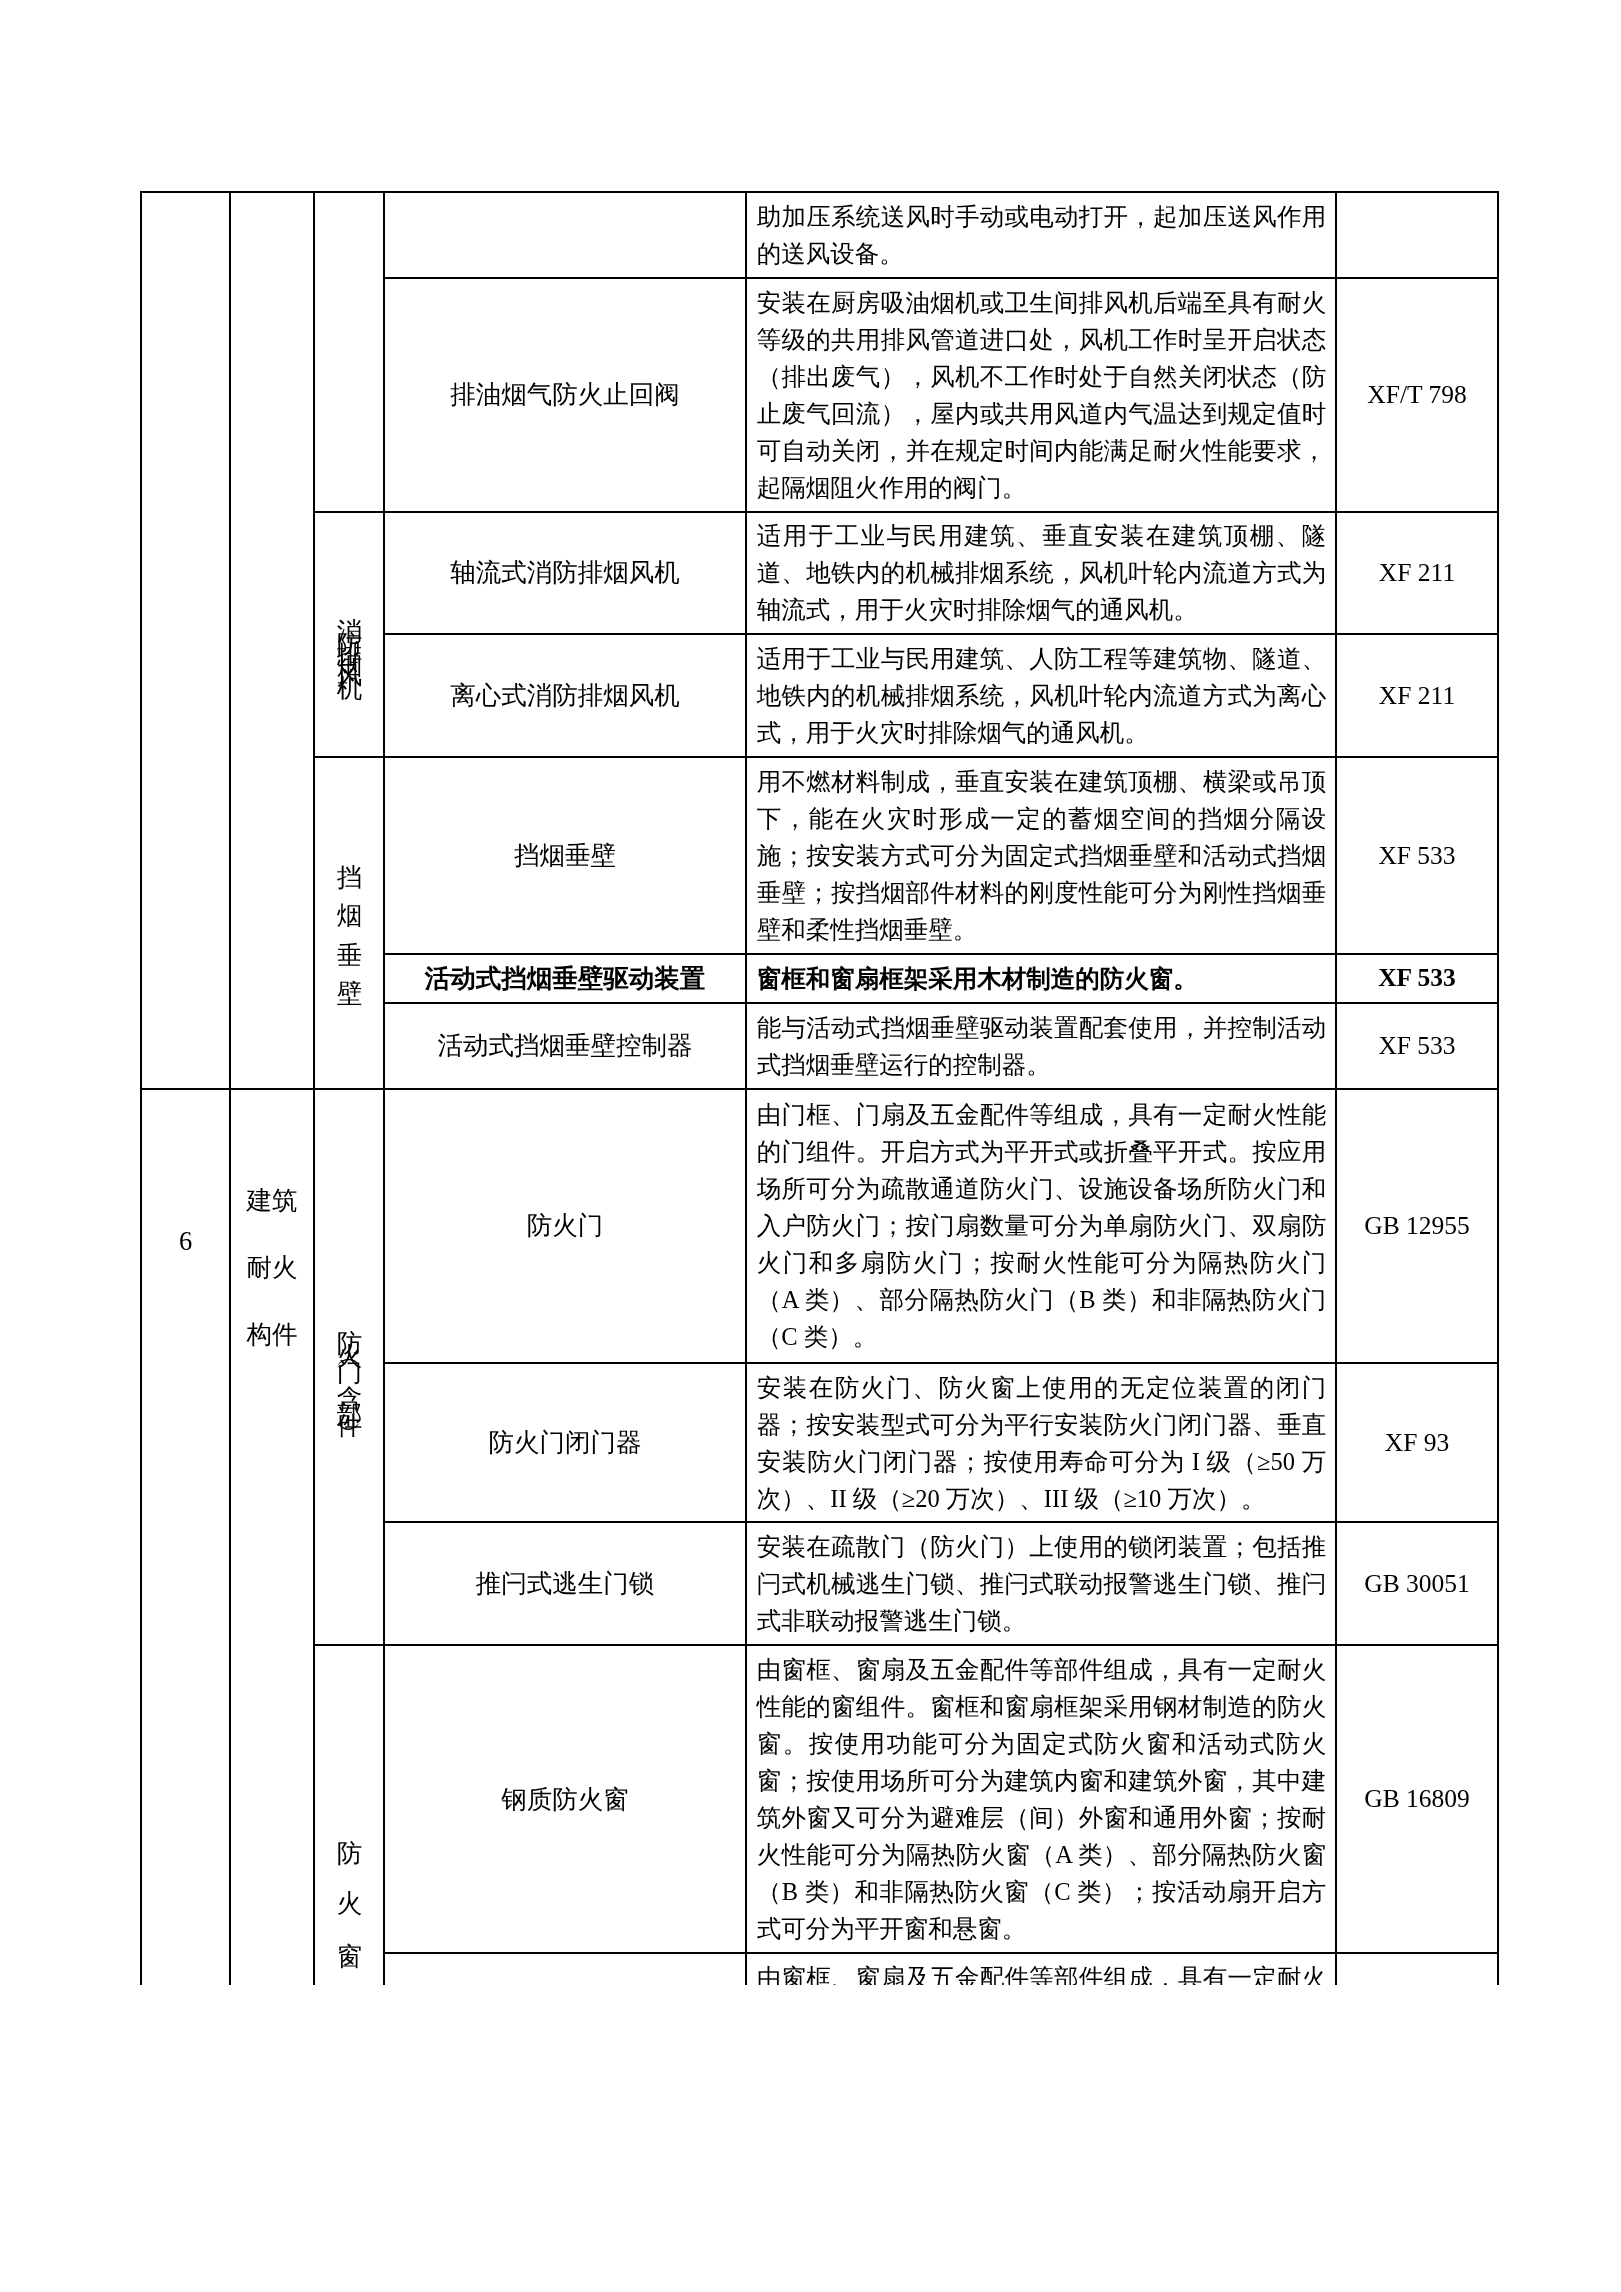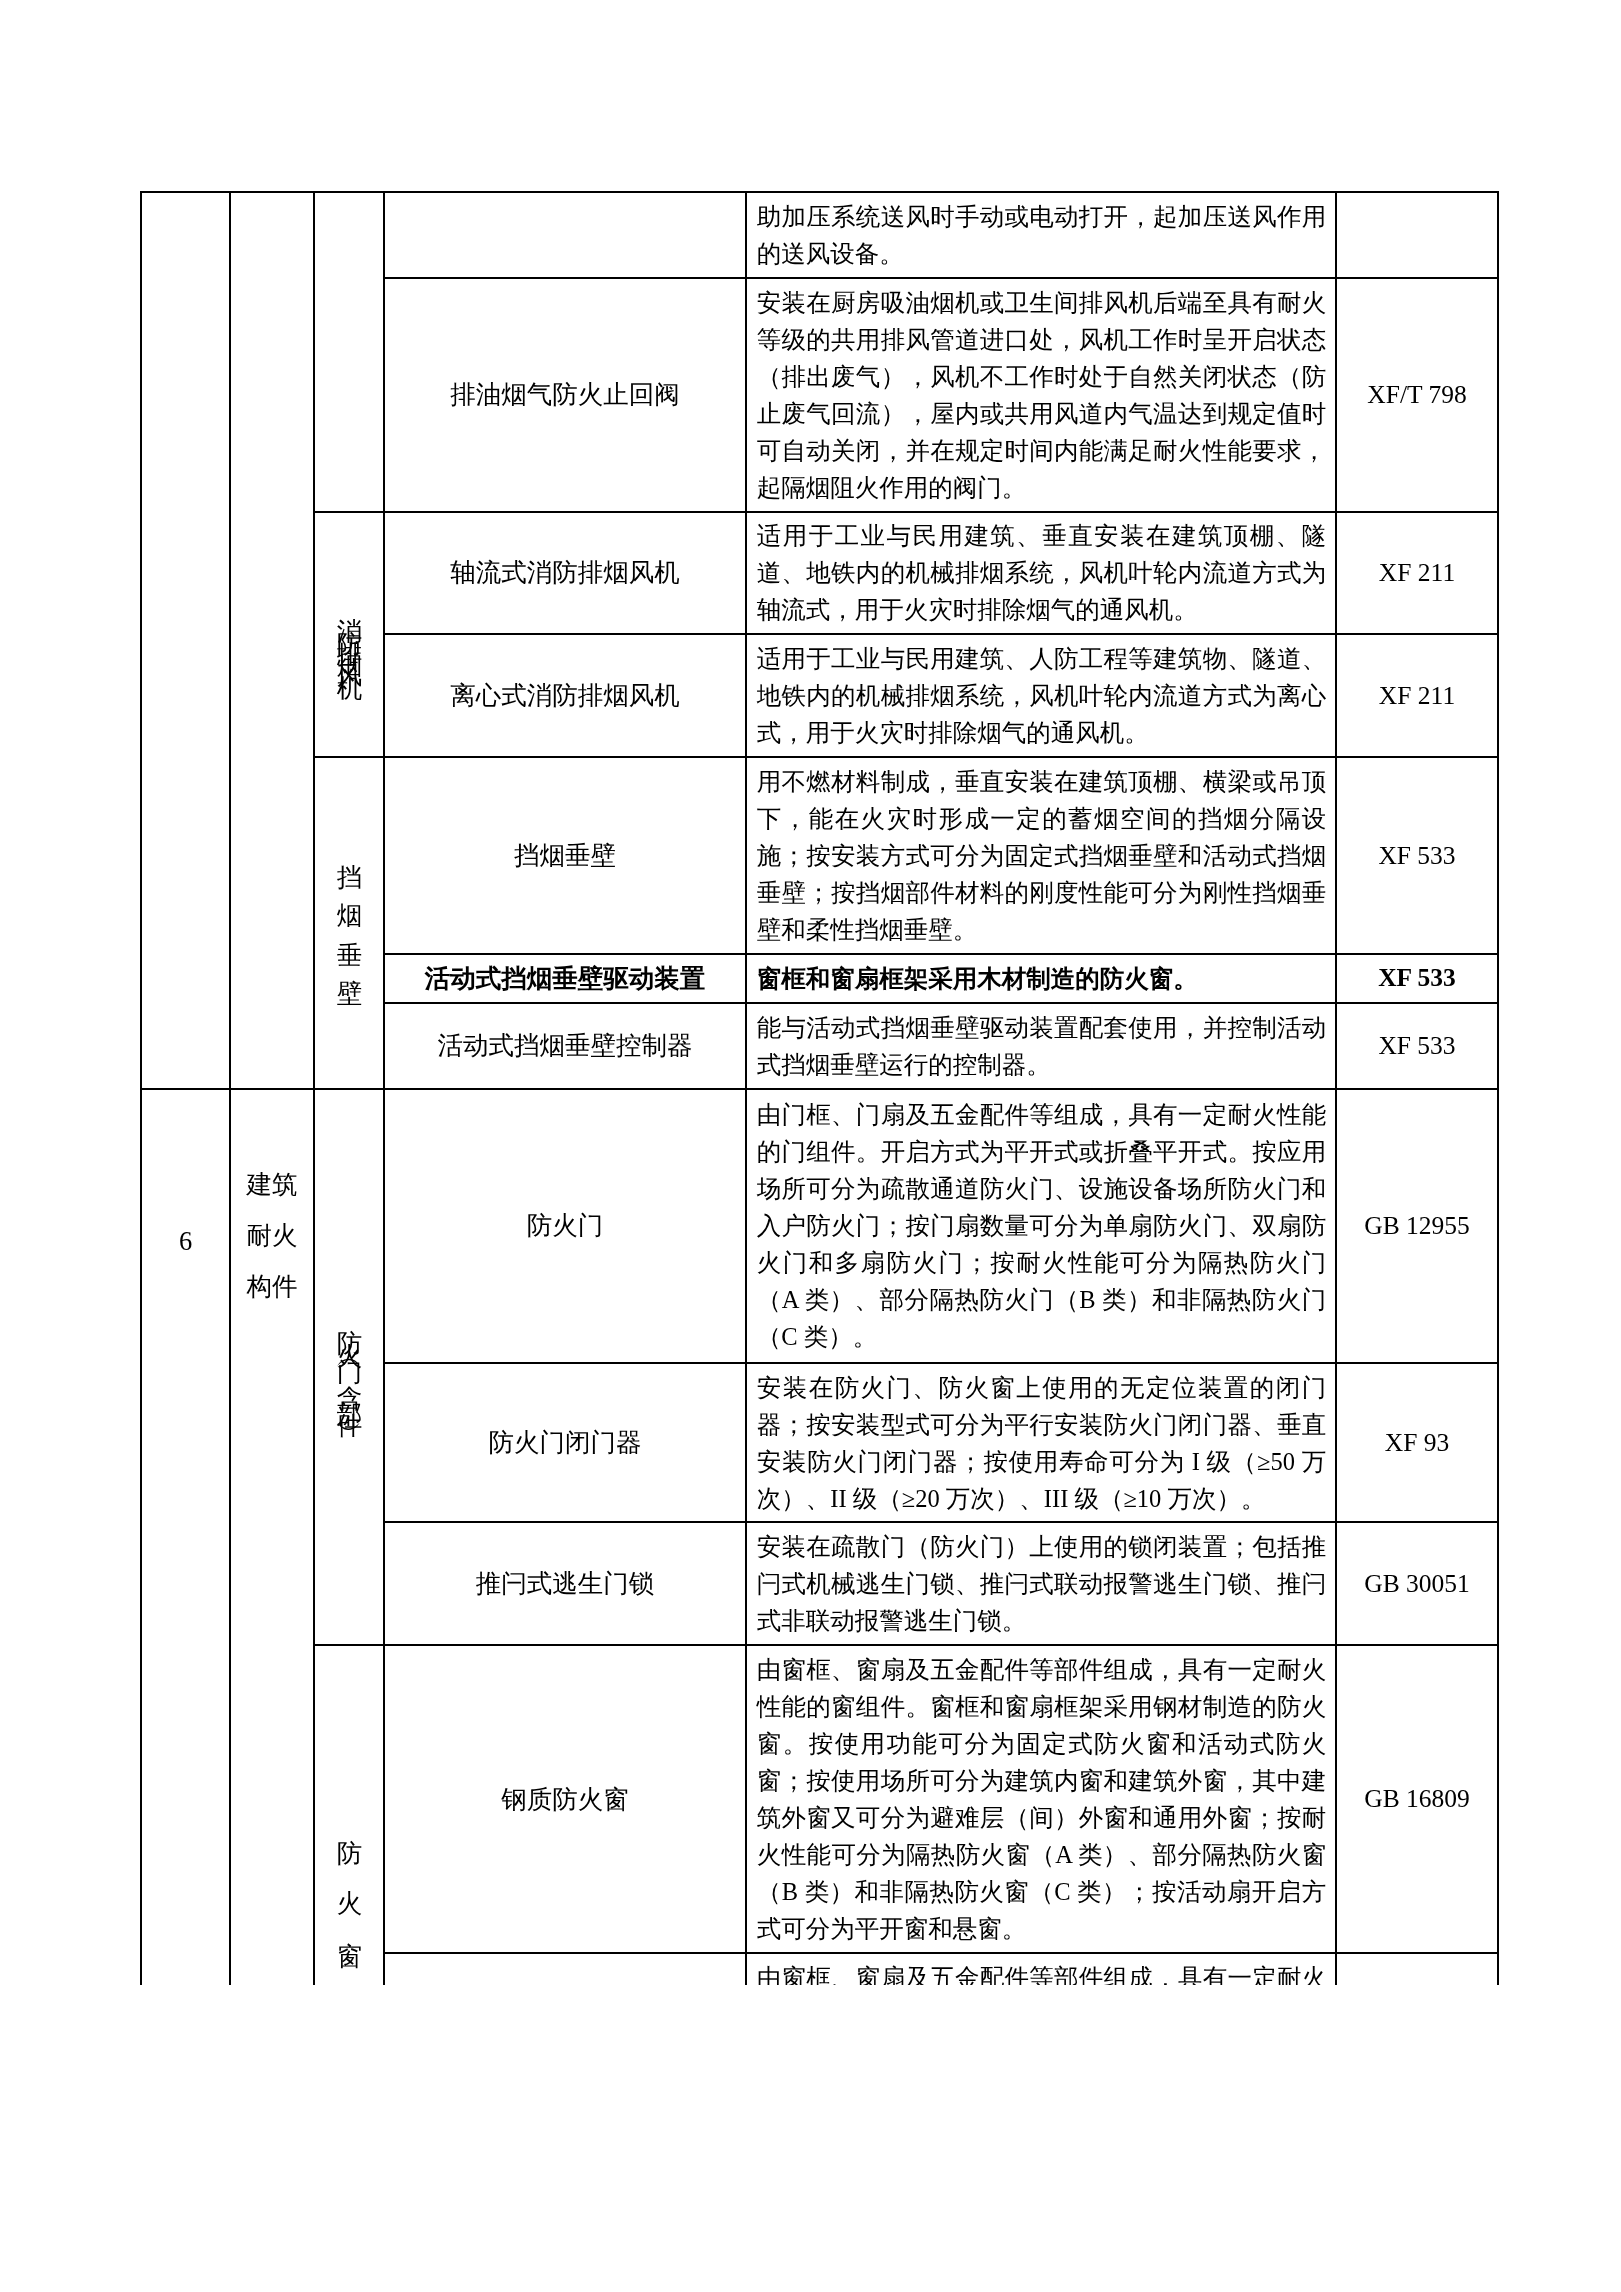--- a/index.html
+++ b/index.html
@@ -31,22 +31,22 @@
   }
   .sp-fan{ letter-spacing:0.45em; }
   .sp-barrier{ letter-spacing:1.5em; }
   .sp-door{ letter-spacing:0.55em; }
   .sp-window{ letter-spacing:2.0em; }
 
   td.sn{ text-align:center; vertical-align:top; font-size:26.5px; }
   td.sn .sn-text{ padding-top:132px; }
   td.cat{ vertical-align:top; }
   .cat-text{
-    width:57px; margin:8px auto; padding-top:57px;
-    font-size:25.5px; line-height:51px; text-align:center;
+    width:57px; margin:16px auto; padding-top:57px;
+    font-size:25.5px; line-height:67px; text-align:center;
     word-break:break-all;
   }
 
   tr.r-a{height:84px;} tr.r-b{height:225px;} tr.r-c{height:120px;}
   tr.r-d{height:116px;} tr.r-e{height:191px;} tr.r-f{height:49px;font-weight:bold;}
   tr.r-g{height:85px;} tr.r-h{height:274px;} tr.r-i{height:157px;}
   tr.r-j{height:118px;} tr.r-k{height:294px;} tr.r-l{height:174px;}
 
   .footer{
     position:absolute; top:2143px; left:0; width:1590px;

